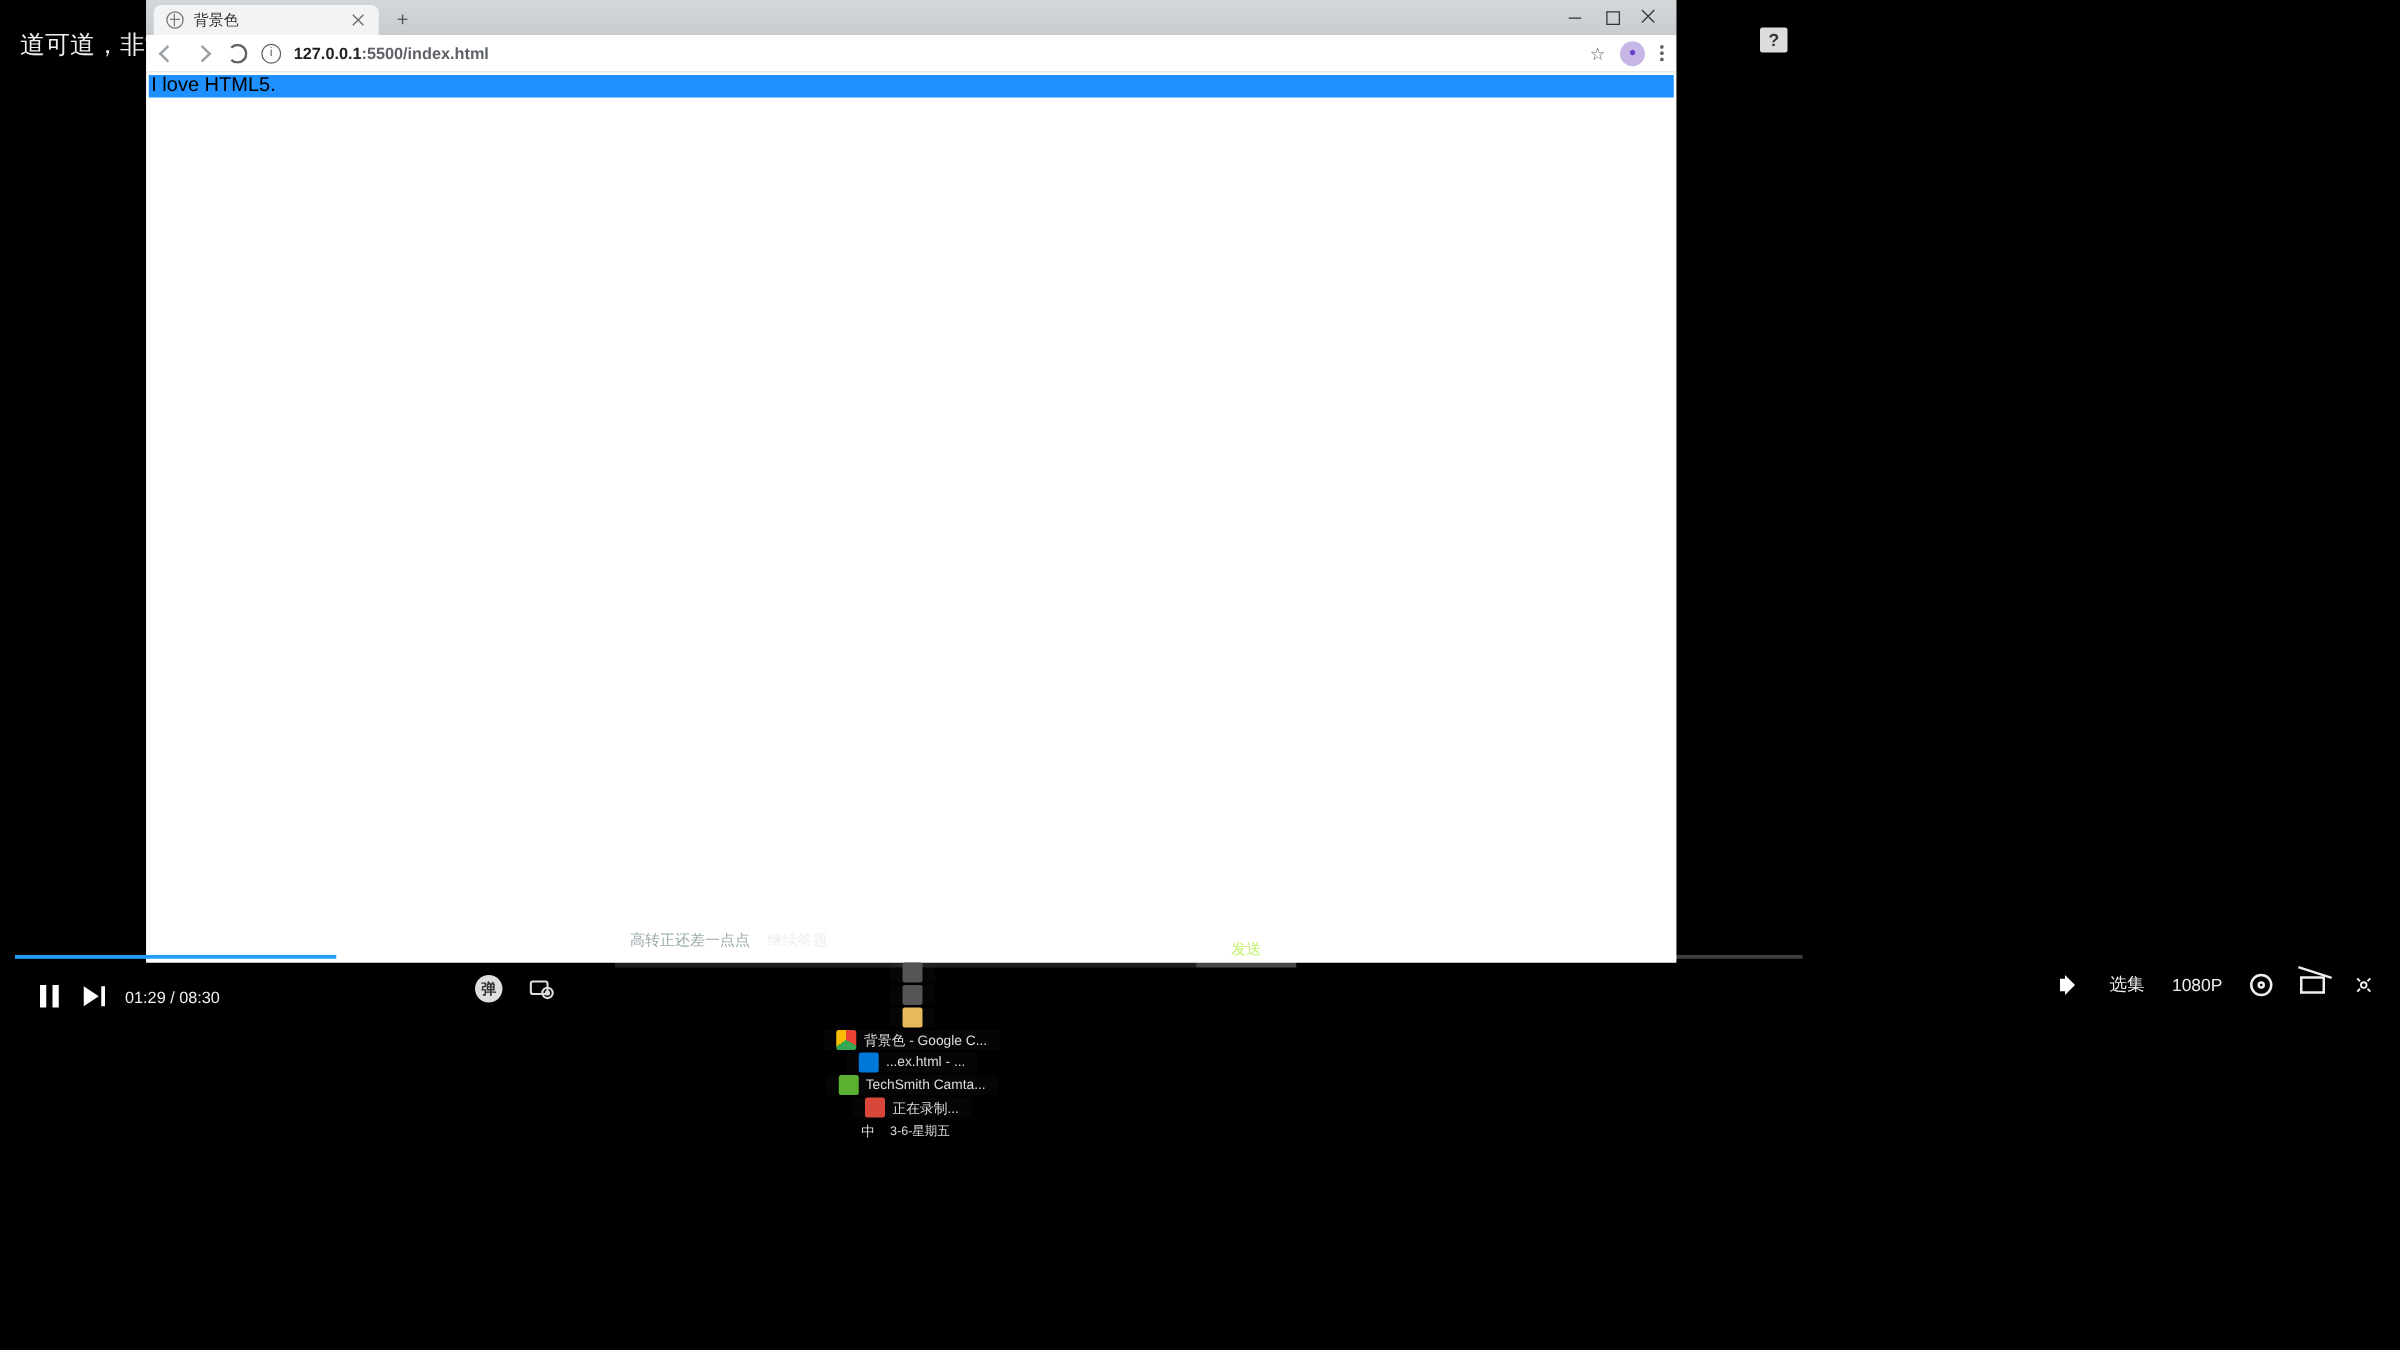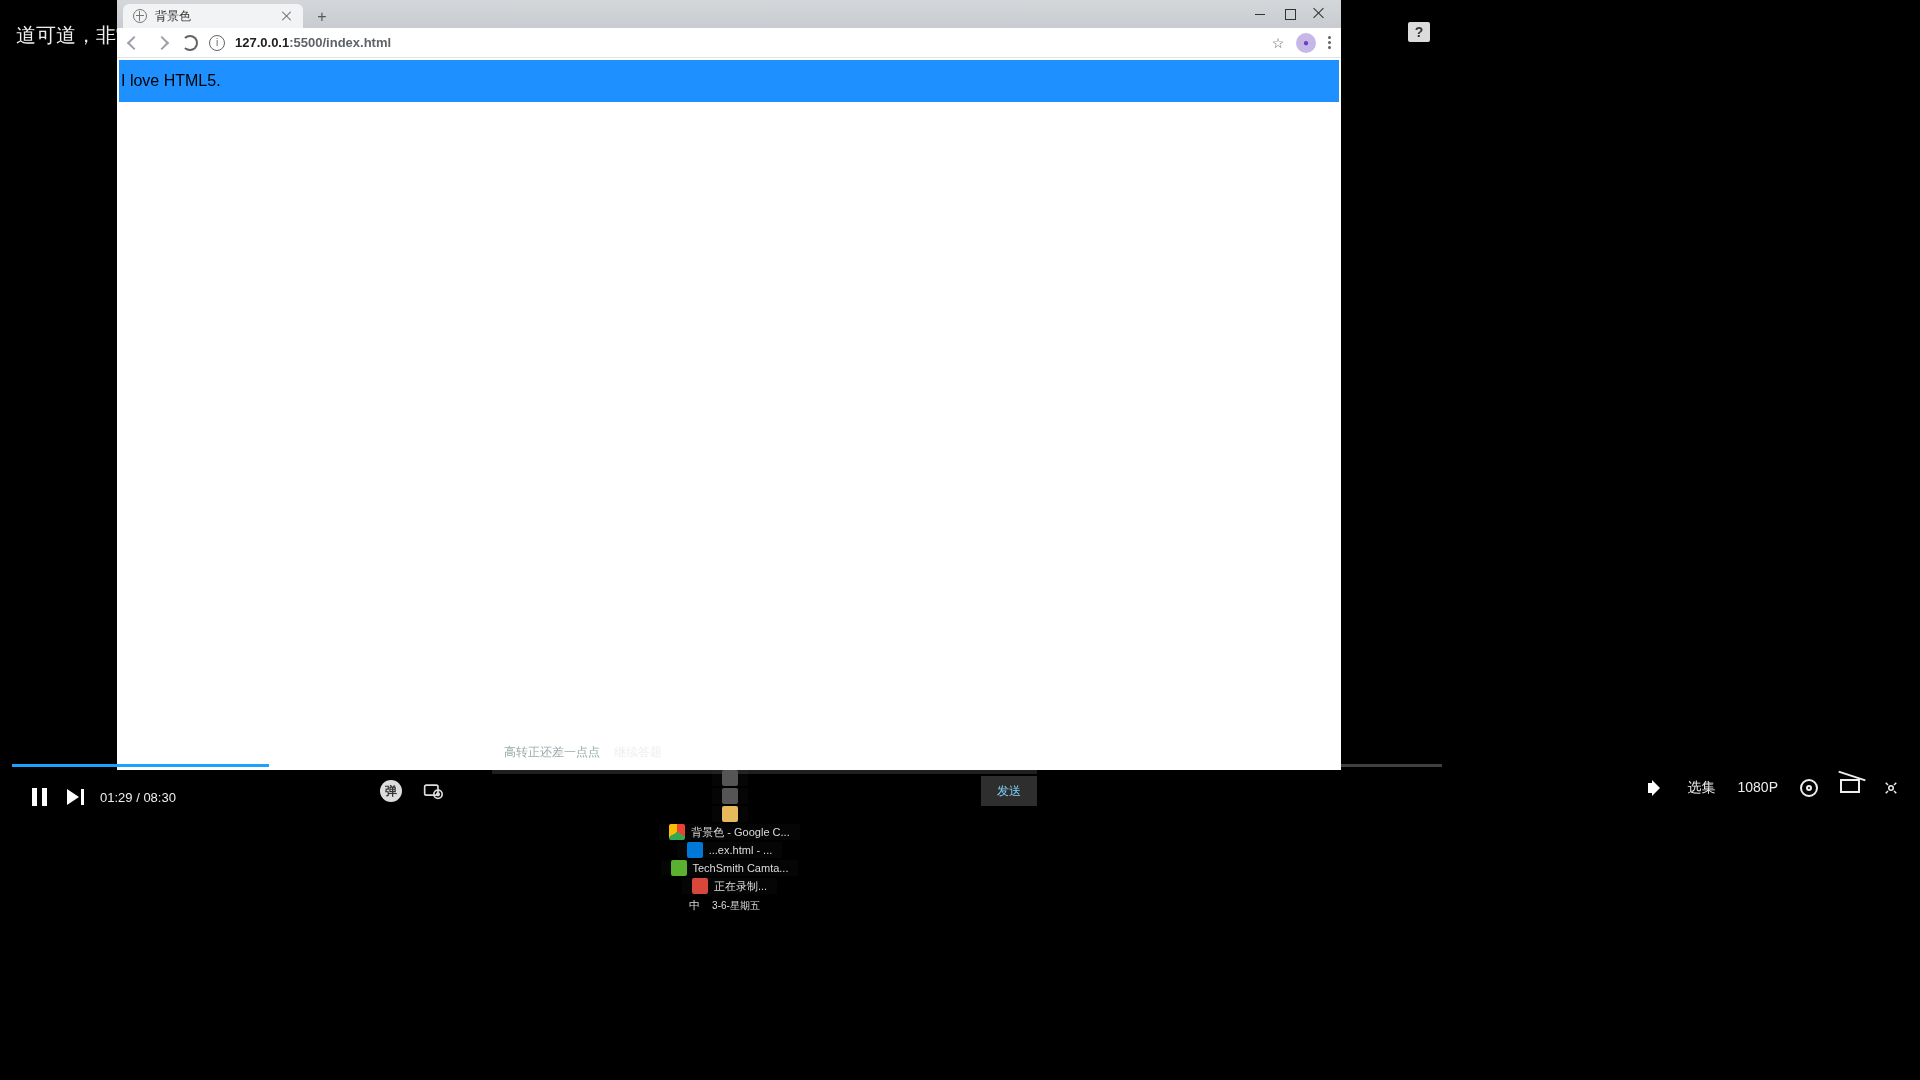--- a/index.html
+++ b/index.html
@@ -41,21 +41,21 @@
   .site-info{width:16px;height:16px;border:1px solid #5f6368;border-radius:50%;display:flex;align-items:center;justify-content:center;font-size:10px;color:#5f6368;}
   .url{flex:1;font-size:13px;color:#202124;font-weight:bold;}
   .url .host{color:#202124;} .url .path{color:#5f6368;}
   .star{width:16px;height:16px;display:flex;align-items:center;justify-content:center;color:#5f6368;font-size:14px;}
   .avatar{width:20px;height:20px;border-radius:50%;background:#c7b7e6;display:flex;align-items:center;justify-content:center;font-size:10px;color:#6b3fc9;}
   .kebab{display:flex;flex-direction:column;gap:2px;padding:2px;}
   .kebab i{width:3px;height:3px;background:#5f6368;border-radius:50%;}
 
   
   .page{position:relative;background:#fff;height:calc(100% - 58px);padding:2px;}
-  .p1{background:#1e90ff;color:#000;font-size:16px;padding:12px 2px;margin-bottom:14px;}
+  .p1{background:#1e90ff;color:#000;font-size:16px;padding:0 2px;margin-bottom:14px;}
   .p2{background:#ff6d3a;color:#000;font-size:16px;padding:0 2px;}
 
   
   .help-badge{position:absolute;right:66px;top:22px;width:22px;height:20px;background:#dcdcdc;border-radius:2px;display:flex;align-items:center;justify-content:center;color:#333;font-weight:bold;font-size:14px;}
 
   
   .win-taskbar{position:absolute;left:117px;right:580px;top:770px;height:40px;display:flex;align-items:center;gap:2px;padding-left:2px;color:#ddd;font-size:11px;pointer-events:none;flex-direction:column;}
   .tb-item{height:30px;display:flex;align-items:center;gap:6px;padding:0 10px;background:rgba(255,255,255,0.02);}
   .tb-item .chip{width:16px;height:16px;border-radius:2px;}
   .tb-spacer{flex:1;}
@@ -68,22 +68,22 @@
   .play-progress .filled{height:100%;width:18%;background:#1ea0ff;}
   .btn{width:34px;height:34px;display:flex;align-items:center;justify-content:center;}
   .pause-icon{display:flex;gap:5px;} .pause-icon i{width:5px;height:18px;background:#fff;}
   .next-icon{position:relative;width:0;height:0;border-left:12px solid #fff;border-top:8px solid transparent;border-bottom:8px solid transparent;}
   .next-icon::after{content:"";position:absolute;left:2px;top:-8px;width:3px;height:16px;background:#fff;}
   .time{font-size:13px;margin-left:10px;color:#eee;}
   .danmu-input{position:absolute;left:492px;top:744px;width:545px;height:30px;background:rgba(255,255,255,0.12);display:flex;align-items:flex-start;font-size:12px;color:#ccc;}
   .danmu-input .hint{flex:1;padding:0 12px;display:flex;gap:14px;}
   .danmu-input .hint .a{color:#9aa;}
   .danmu-input .hint .b{color:#eee;}
-  .danmu-input .send{width:56px;height:100%;background:rgba(255,255,255,0.18);display:flex;align-items:center;justify-content:center;color:#7dd3fc;margin-top:32px;}
-  .right-ctrls{position:absolute;right:468px;top:779px;display:flex;align-items:flex-start;gap:22px;}
+  .danmu-input .send{width:80px;height:100%;background:rgba(255,255,255,0.18);display:flex;align-items:center;justify-content:center;color:#bef264;}
+  .right-ctrls{position:absolute;right:468px;top:779px;display:flex;align-items:center;gap:22px;}
   .vol-icon{width:18px;height:18px;position:relative;}
   .vol-icon::before{content:"";position:absolute;left:0;top:4px;width:6px;height:10px;background:#fff;}
   .vol-icon::after{content:"";position:absolute;left:4px;top:1px;width:0;height:0;border-left:8px solid #fff;border-top:8px solid transparent;border-bottom:8px solid transparent;}
   .txt-btn{font-size:14px;color:#eee;}
   .gear{width:18px;height:18px;border:2px solid #eee;border-radius:50%;position:relative;}
   .gear::after{content:"";position:absolute;inset:4px;border:2px solid #eee;border-radius:50%;}
   .pip-off{width:20px;height:14px;border:2px solid #eee;position:relative;}
   .pip-off::after{content:"";position:absolute;left:-4px;top:-6px;width:28px;height:0;border-top:2px solid #eee;transform:rotate(18deg);}
   .radio-icon{width:18px;height:18px;position:relative;}
   .radio-icon svg{width:18px;height:18px;}

